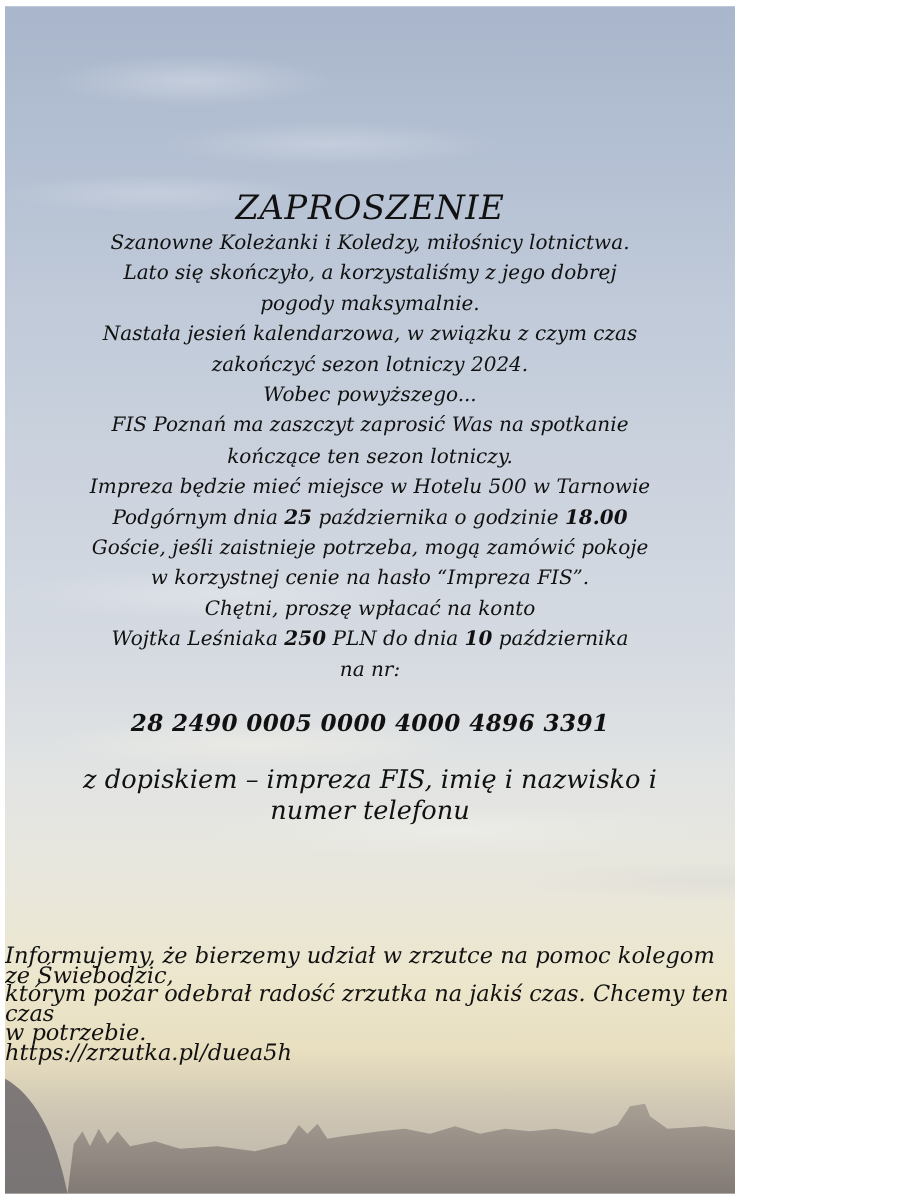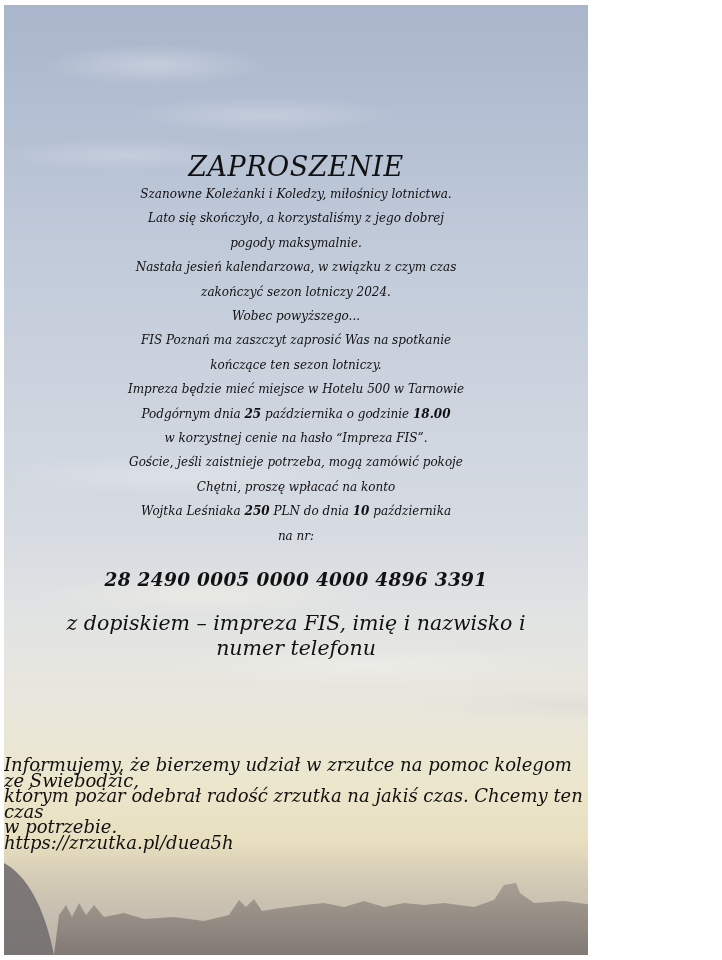--- a/index.html
+++ b/index.html
@@ -28,21 +28,21 @@
     position: absolute; left: 0; right: 0; bottom: 0; height: 110px;
   }
   .content {
     position: absolute; left: 0; right: 0; top: 147px; text-align: center; color: #111111;
     font-style: italic;
   }
   .title {
     font-size: 27px; line-height: 30px; letter-spacing: 0.5px; margin: 0;
     font-weight: normal;
   }
-  .line { font-size: 12px; line-height: 24.4px; margin: 0; }
+  .line { font-size: 16px; line-height: 24.4px; margin: 0; }
   .line b { font-weight: 700; }
   .account { font-size: 18.5px; line-height: 26px; font-weight: 900; font-style: italic; letter-spacing: 0.3px; }
   .big { font-size: 20.5px; line-height: 25px; text-align: center; }
   .note {
     position: absolute; left: 0; right: 0; top: 752px; color: #111111;
     font-style: italic; font-size: 18px; line-height: 15.6px;
   }
   .note p { margin: 0; }
 </style>
 </head>
@@ -68,22 +68,22 @@
     <p class="line">Szanowne Koleżanki i Koledzy, miłośnicy lotnictwa.</p>
     <p class="line">Lato się skończyło, a korzystaliśmy z jego dobrej</p>
     <p class="line">pogody maksymalnie.</p>
     <p class="line">Nastała jesień kalendarzowa, w związku z czym czas</p>
     <p class="line">zakończyć sezon lotniczy 2024.</p>
     <p class="line">Wobec powyższego...</p>
     <p class="line">FIS Poznań ma zaszczyt zaprosić Was na spotkanie</p>
     <p class="line">kończące ten sezon lotniczy.</p>
     <p class="line">Impreza będzie mieć miejsce w Hotelu 500 w Tarnowie</p>
     <p class="line"><span>Podgórnym dnia </span><b>25</b><span> października o godzinie </span><b>18.00</b></p>
+    <p class="line">Goście, jeśli zaistnieje potrzeba, mogą zamówić pokoje</p>
     <p class="line">w korzystnej cenie na hasło “Impreza FIS”.</p>
-    <p class="line">Goście, jeśli zaistnieje potrzeba, mogą zamówić pokoje</p>
     <p class="line">Chętni, proszę wpłacać na konto</p>
     <p class="line"><span>Wojtka Leśniaka </span><b>250</b><span> PLN do dnia </span><b>10</b><span> października</span></p>
     <p class="line">na nr:</p>
     <p class="account">28 2490 0005 0000 4000 4896 3391</p>
     <p class="line big">z dopiskiem – impreza FIS, imię i nazwisko i</p>
     <p class="line big">numer telefonu</p>
   </div>
 
   <div class="note">
     <p>Informujemy, że bierzemy udział w zrzutce na pomoc kolegom ze Świebodzic,</p>

